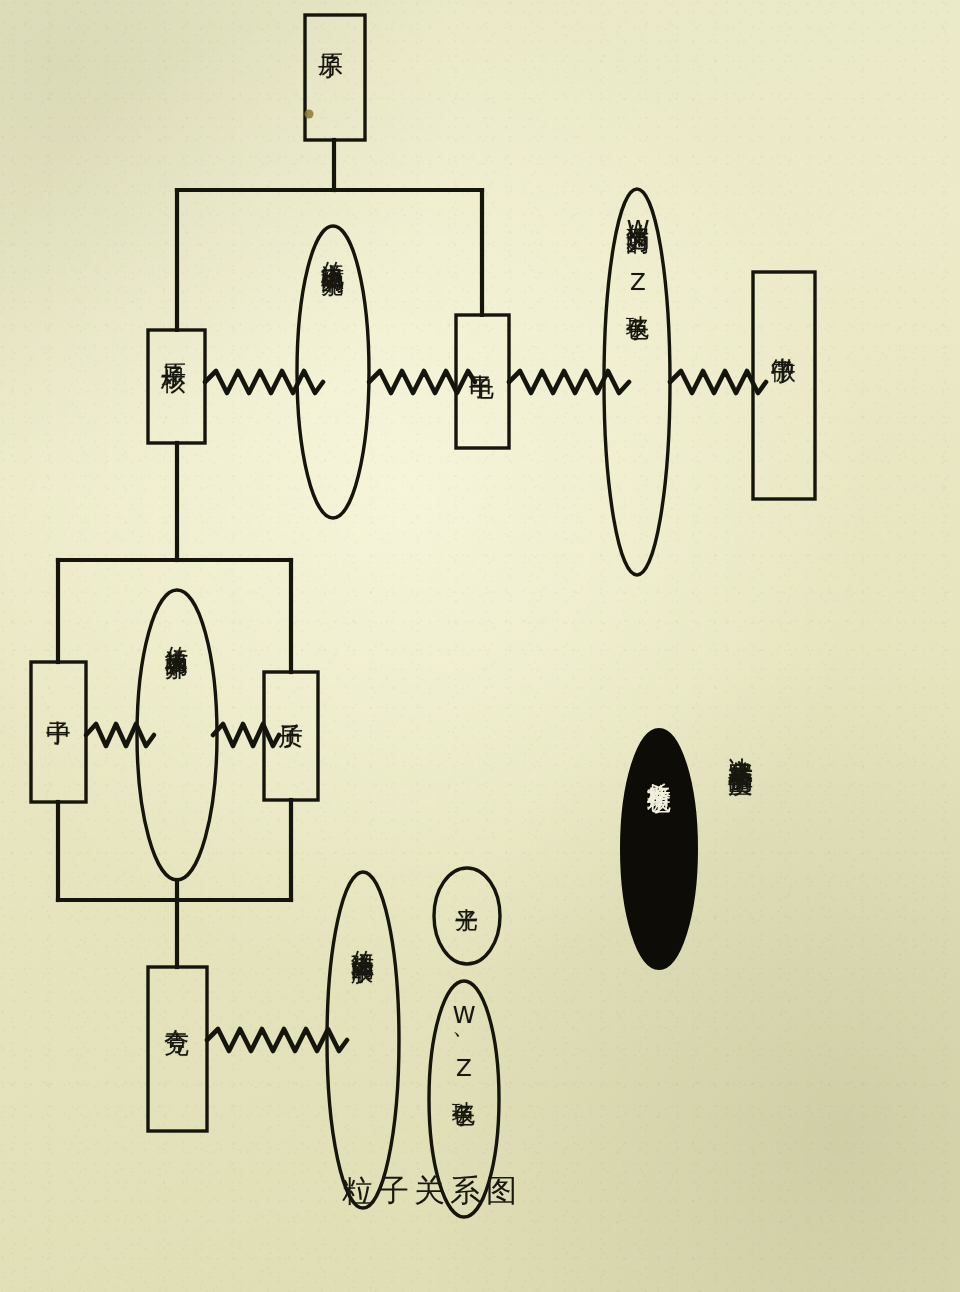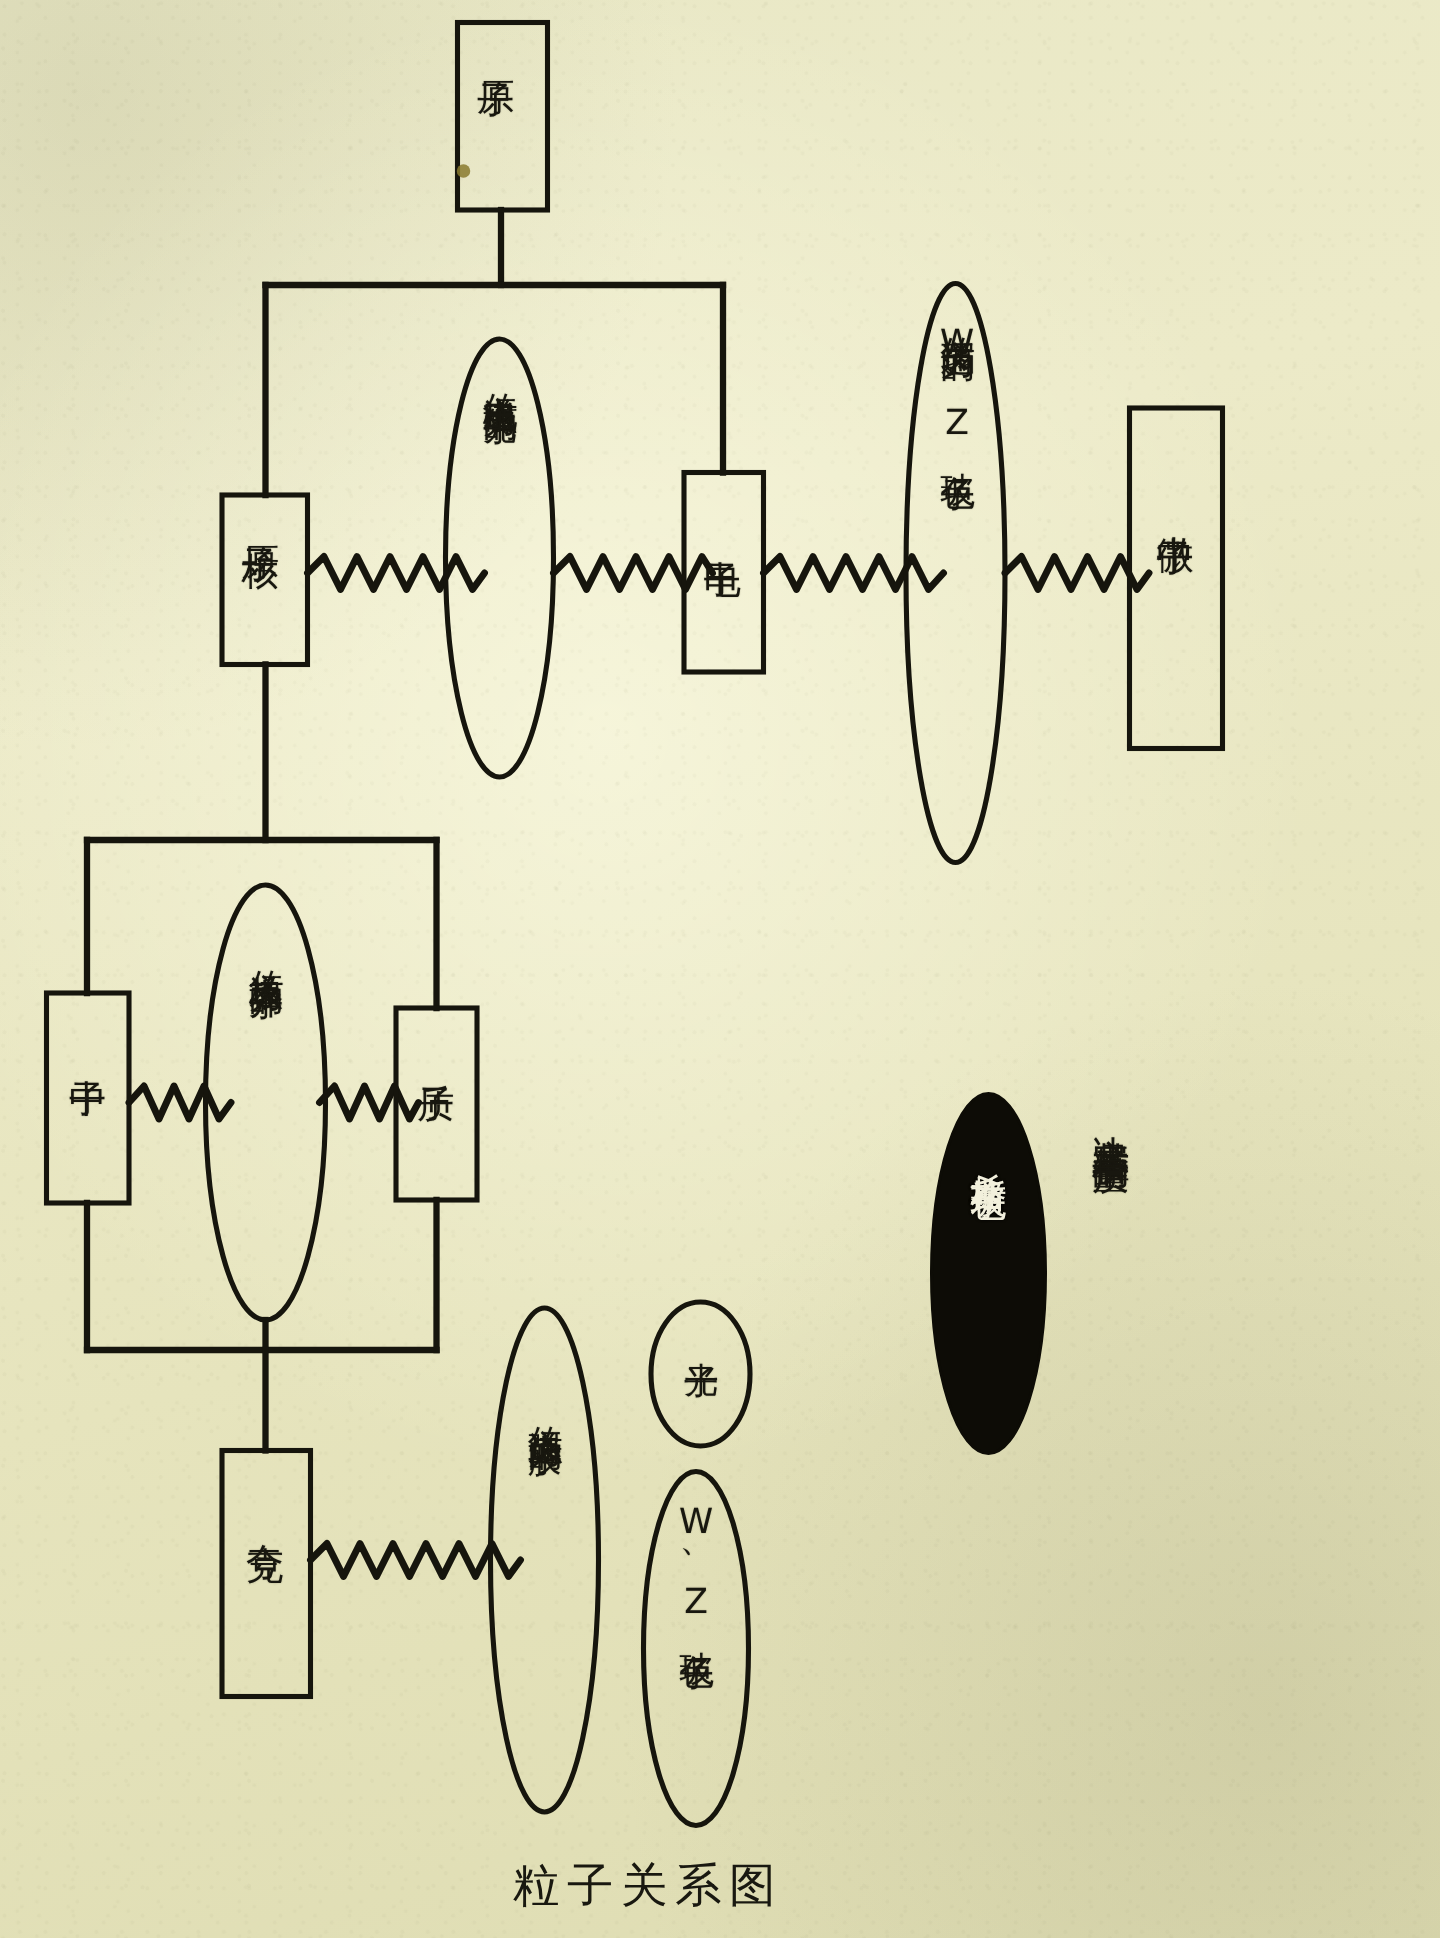--- a/index.html
+++ b/index.html
@@ -164,16 +164,16 @@
   <div class="vnode-text ell-label" style="left:351px; top:932px;">传递强力的胶子</div>
 
   <div class="vnode-text ell-label" style="left:455px; top:890px;">光子</div>
 
   <div class="vnode-text ell-label" style="left:452px; top:1002px;">W、Z玻色子</div>
 
   <div class="vnode-text higgs-label" style="left:647px; top:763px;">希格斯玻色子</div>
 
   <div class="vnode-text note-label" style="left:728px; top:737px;">决定基本粒子的质量</div>
 
-  <div class="caption" style="left:342px; top:1236px;">粒子关系图</div>
+  <div class="caption" style="left:342px; top:1170px;">粒子关系图</div>
 
   <div id="grain"></div>
 </div>
 
 </body></html>

